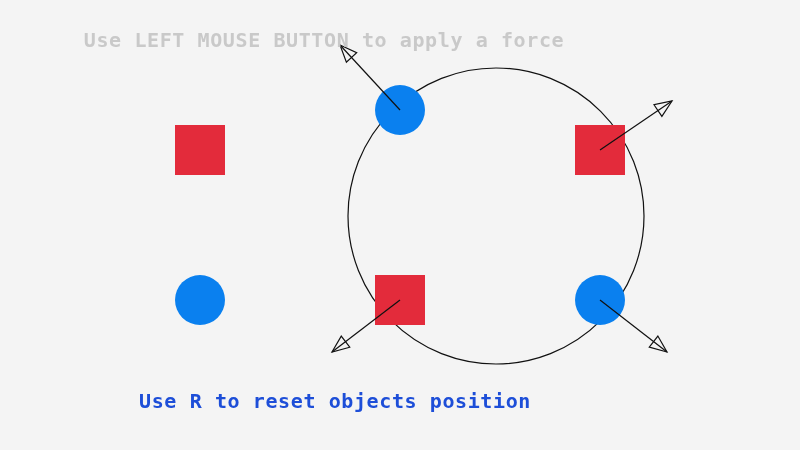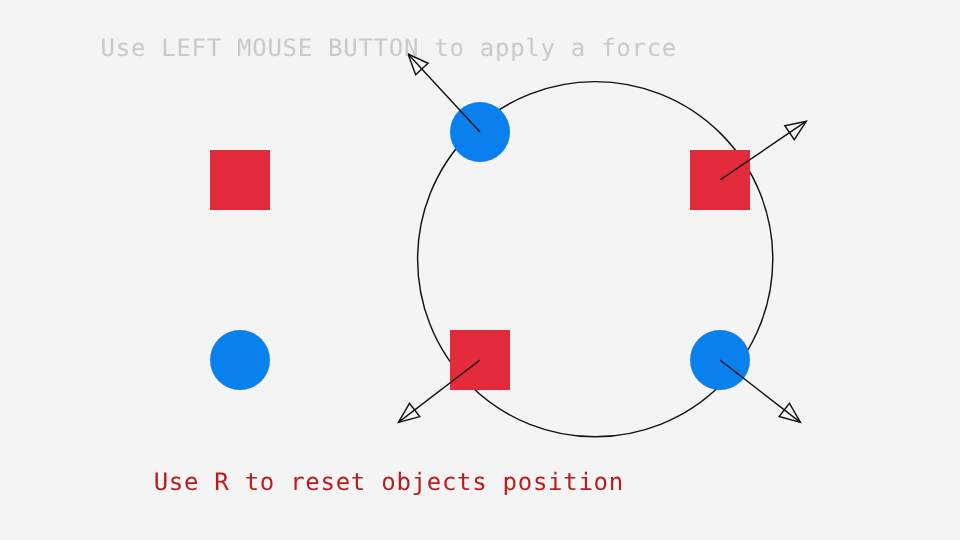--- a/index.html
+++ b/index.html
@@ -28,34 +28,35 @@
     height: 450px;
     display: block;
   }
   .hud-text {
     position: absolute;
     width: 648px;
     text-align: center;
     white-space: pre;
     letter-spacing: 0.6px;
     font-family: "DejaVu Sans Mono", "Liberation Mono", monospace;
-    font-weight: normal;
+    font-weight: bold;
     user-select: none;
   }
   #hud-top {
     top: 28px;
     font-size: 20px;
     line-height: 24px;
     color: #c9c9c9;
   }
   #hud-bottom {
     top: 389px;
     font-size: 20px;
     line-height: 24px;
-    color: #b91c1c;
+    color: #1d4ed8;
+    padding-left: 11px;
   }
 </style>
 </head>
 <body>
 
 <div id="stage">
 
   <svg id="scene" viewBox="0 0 800 450" width="800" height="450" xmlns="http://www.w3.org/2000/svg">
       <rect x="0" y="0" width="800" height="450" fill="#f4f4f4"></rect>
       <circle cx="496" cy="216" r="148" fill="none" stroke="#111111" stroke-width="1.2"></circle>

